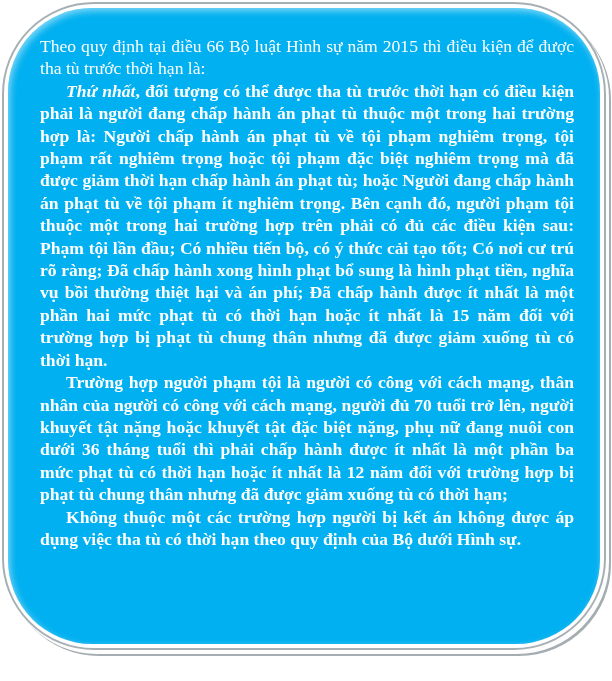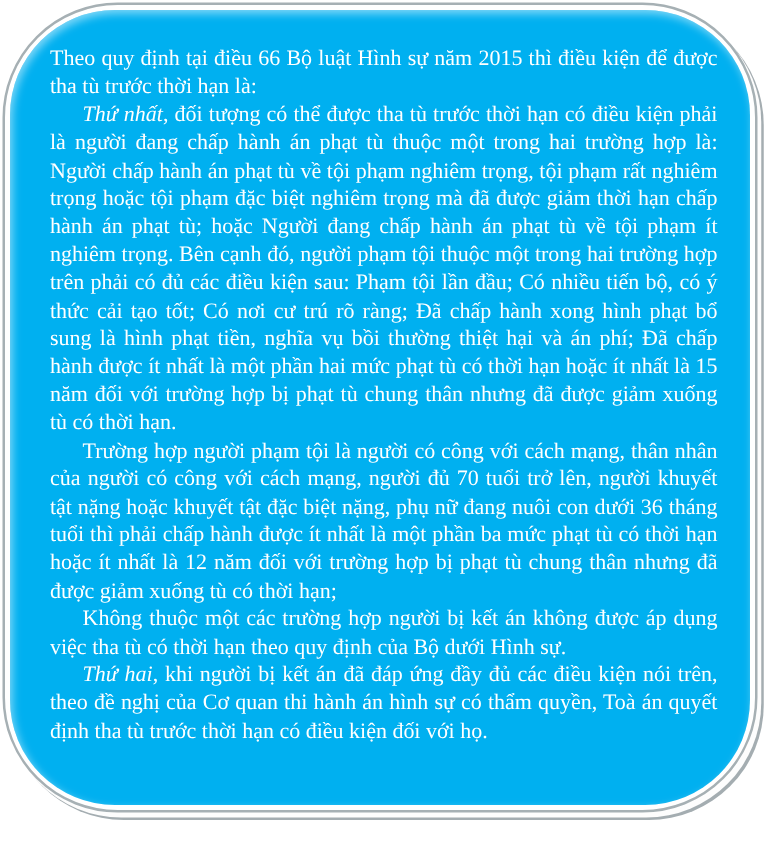--- a/index.html
+++ b/index.html
@@ -47,33 +47,33 @@
     line-height: 22.4px;
     text-align: justify;
     margin-top: 11px;
   }
   .content p {
     margin: 0;
     padding: 0;
   }
   .content p.indent {
     text-indent: 26px;
+    font-weight: bold;
   }
   .lead {
     font-style: italic;
   }
 </style>
 </head>
 <body>
 
 <div class="stage">
   <div class="card">
     <div class="panel">
       <div class="content">
         <p><span class="lead"></span><span>Theo quy định tại điều 66 Bộ luật Hình sự năm 2015 thì điều kiện để được tha tù trước thời hạn là:</span></p>
         <p class="indent"><span class="lead">Thứ nhất</span><span>, đối tượng có thể được tha tù trước thời hạn có điều kiện phải là người đang chấp hành án phạt tù thuộc một trong hai trường hợp là: Người chấp hành án phạt tù về tội phạm nghiêm trọng, tội phạm rất nghiêm trọng hoặc tội phạm đặc biệt nghiêm trọng mà đã được giảm thời hạn chấp hành án phạt tù; hoặc Người đang chấp hành án phạt tù về tội phạm ít nghiêm trọng. Bên cạnh đó, người phạm tội thuộc một trong hai trường hợp trên phải có đủ các điều kiện sau: Phạm tội lần đầu; Có nhiều tiến bộ, có ý thức cải tạo tốt; Có nơi cư trú rõ ràng; Đã chấp hành xong hình phạt bổ sung là hình phạt tiền, nghĩa vụ bồi thường thiệt hại và án phí; Đã chấp hành được ít nhất là một phần hai mức phạt tù có thời hạn hoặc ít nhất là 15 năm đối với trường hợp bị phạt tù chung thân nhưng đã được giảm xuống tù có thời hạn.</span></p>
         <p class="indent"><span class="lead"></span><span>Trường hợp người phạm tội là người có công với cách mạng, thân nhân của người có công với cách mạng, người đủ 70 tuổi trở lên, người khuyết tật nặng hoặc khuyết tật đặc biệt nặng, phụ nữ đang nuôi con dưới 36 tháng tuổi thì phải chấp hành được ít nhất là một phần ba mức phạt tù có thời hạn hoặc ít nhất là 12 năm đối với trường hợp bị phạt tù chung thân nhưng đã được giảm xuống tù có thời hạn;</span></p>
         <p class="indent"><span class="lead"></span><span>Không thuộc một các trường hợp người bị kết án không được áp dụng việc tha tù có thời hạn theo quy định của Bộ dưới Hình sự.</span></p>
-        <p class="indent"><span class="lead">Thứ hai</span><span>, khi người bị kết án đã đáp ứng đầy đủ các điều kiện nói trên, theo đề nghị của Cơ quan thi hành án hình sự có thẩm quyền, Toà án quyết định tha tù trước thời hạn có điều kiện đối với họ.</span></p>
       </div>
     </div>
   </div>
 </div>
 
 </body></html>

